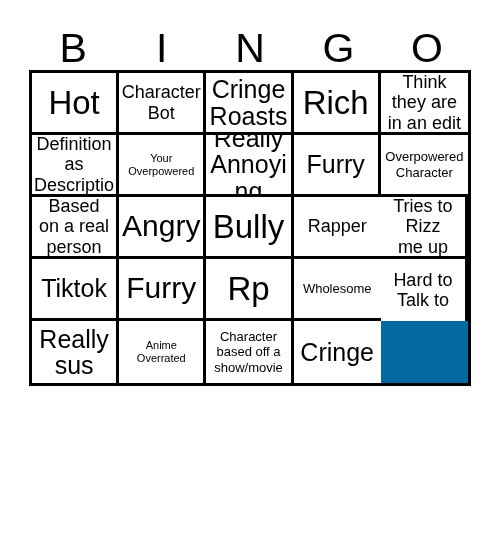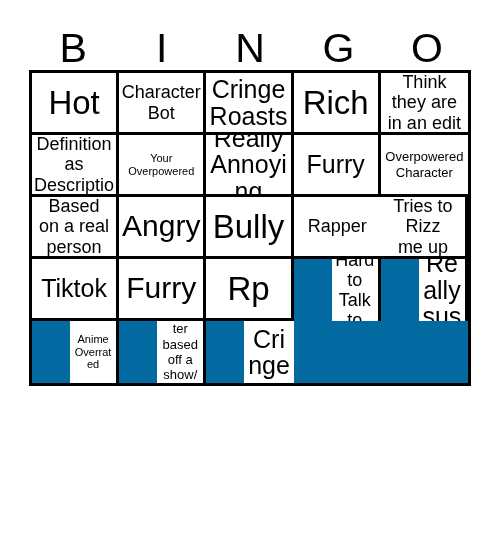--- a/index.html
+++ b/index.html
@@ -63,21 +63,21 @@
     display: flex;
     align-items: center;
     justify-content: center;
     text-align: center;
     padding: 1px 2px;
     background: #ffffff;
     overflow: hidden;
   }
   
   .cell.col-5 { border-right: none; }
-  .cell.row-5 { border-bottom: none; margin-left: 38px; }
+  .cell.row-5 { border-bottom: none; }
 
   .cell-text {
     display: block;
     width: 100%;
     line-height: 1.04;
     white-space: pre-line;
     word-break: break-word;
     font-weight: 400;
   }
   
@@ -164,20 +164,23 @@
       </div>
       <div class="cell col-1 row-4">
         <span class="cell-text sz-md">Tiktok</span>
       </div>
       <div class="cell col-3 row-4">
         <span class="cell-text sz-lg">Furry</span>
       </div>
       <div class="cell col-4 row-4">
         <span class="cell-text sz-xl">Rp</span>
       </div>
+      <div class="cell col-5 row-4">
+        <span class="cell-text sz-xxs">Wholesome</span>
+      </div>
       <div class="cell col-1 row-5">
         <span class="cell-text sz-sm">Hard to
 Talk to</span>
       </div>
       <div class="cell col-2 row-5">
         <span class="cell-text sz-md">Really
 sus</span>
       </div>
       <div class="cell col-3 row-5">
         <span class="cell-text sz-xs">Anime

